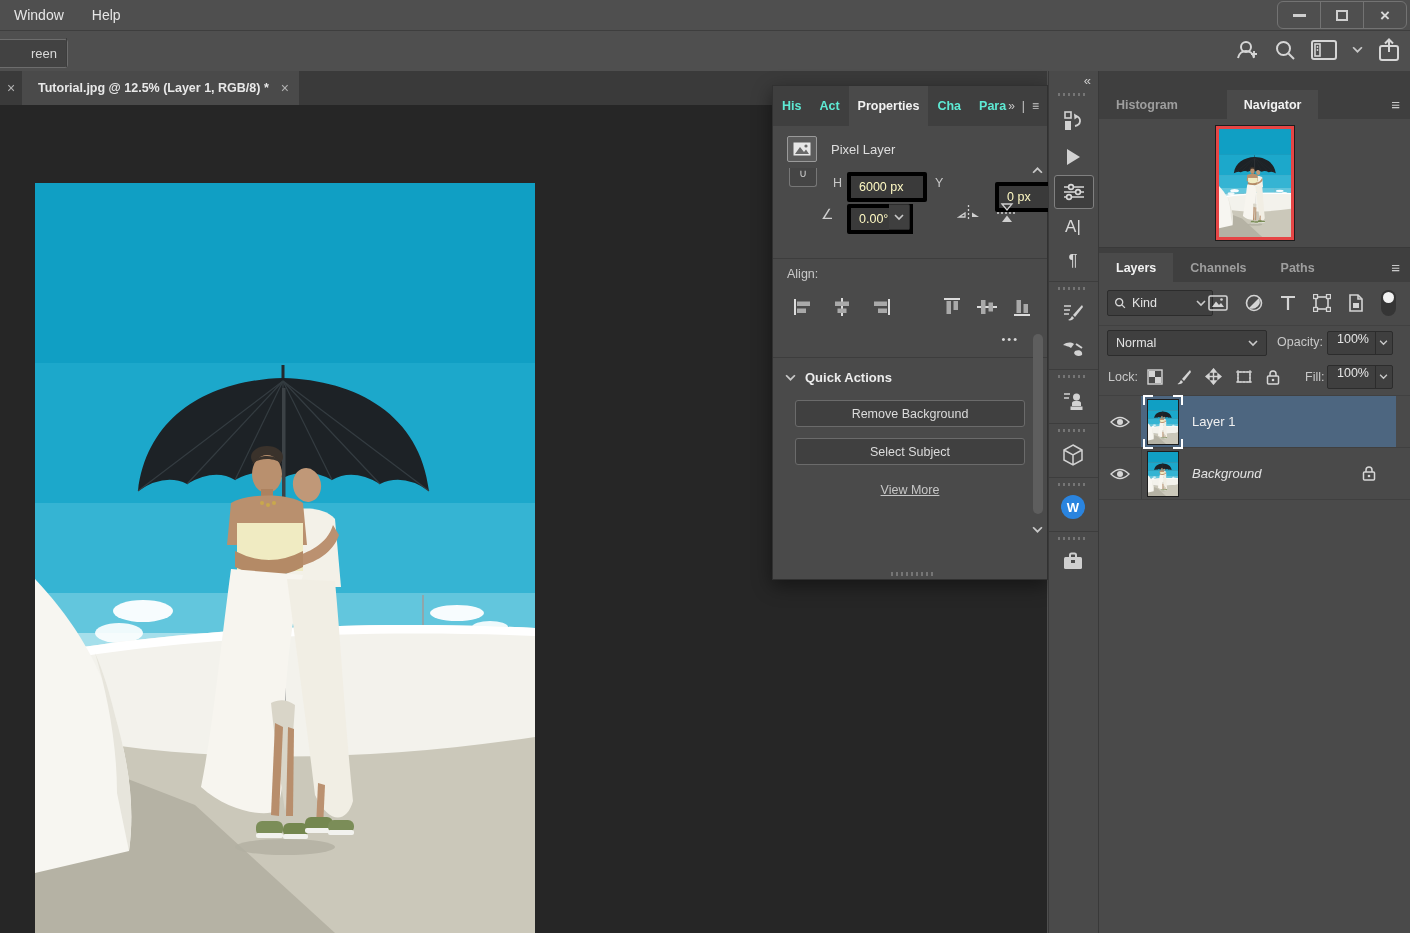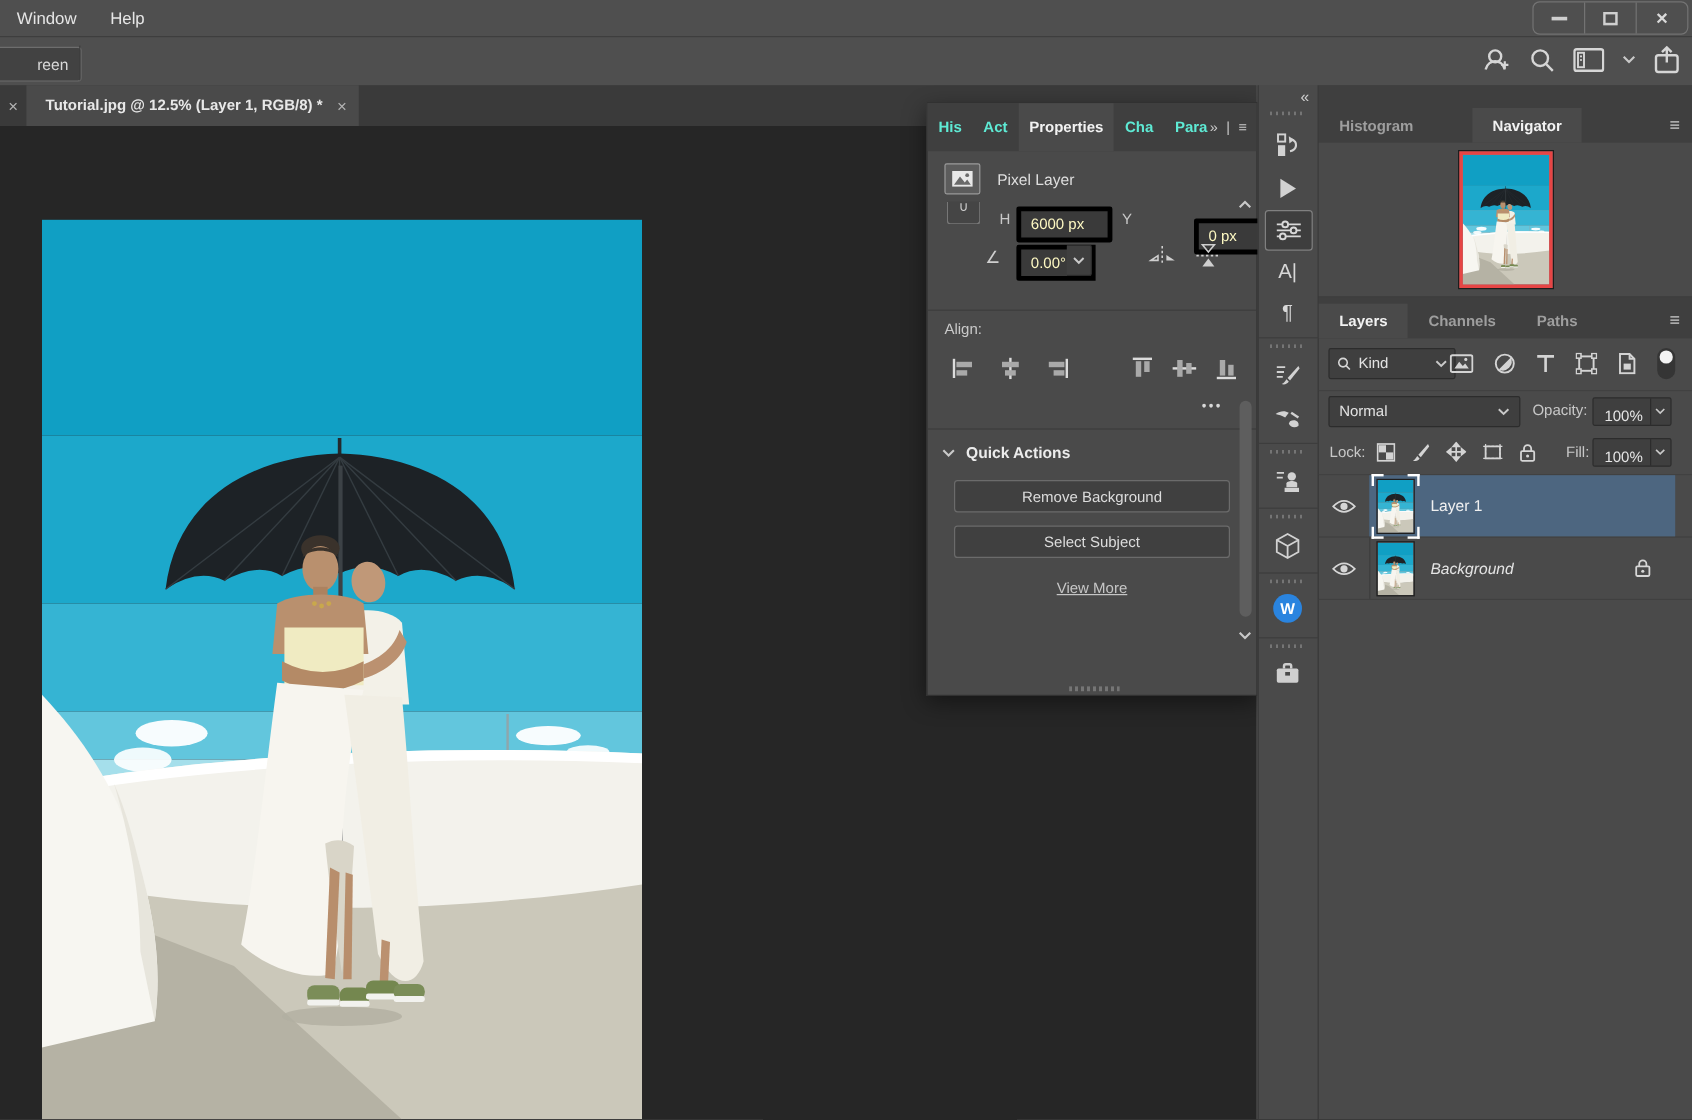--- a/index.html
+++ b/index.html
@@ -150,21 +150,21 @@
   #filter-toggle{width:15px;height:26px;background:#353535;border-radius:8px;position:relative;}
   #filter-toggle .knob{position:absolute;left:2px;top:2px;width:11px;height:11px;
                        border-radius:50%;background:#f2f2f2;}
   #blend-row{position:relative;height:35px;}
   #blend-combo{position:absolute;left:8px;top:4px;width:160px;height:26px;background:#3f3f3f;
                border:1px solid #2c2c2c;border-radius:2px;display:flex;align-items:center;
                padding:0 8px;box-sizing:border-box;color:#e3e3e3;font-size:12.5px;}
   #blend-combo .sp{flex:1;}
   .mini-label{color:#c8c8c8;font-size:12.5px;}
   .val-box{height:24px;background:#3f3f3f;border:1px solid #2c2c2c;border-radius:2px;
-           display:flex;align-items:flex-end;box-sizing:border-box;color:#e6e6e6;font-size:12.5px;}
+           display:flex;align-items:flex-start;box-sizing:border-box;color:#e6e6e6;font-size:12.5px;}
   .val-box .v{padding:0 6px 0 9px;}
   .val-box .dd{width:19px;align-self:stretch;border-left:1px solid #2c2c2c;
                display:flex;align-items:center;justify-content:center;}
   #opacity-label{position:absolute;left:178px;top:9px;}
   #opacity-box{position:absolute;left:228px;top:5px;width:66px;}
   #lock-row{position:relative;height:34px;border-bottom:1px solid #414141;}
   #lock-label{position:absolute;left:9px;top:9px;}
   #lock-icons{position:absolute;left:48px;top:7px;display:flex;align-items:center;gap:13px;}
   #fill-label{position:absolute;left:206px;top:9px;}
   #fill-box{position:absolute;left:228px;top:4px;width:66px;}

